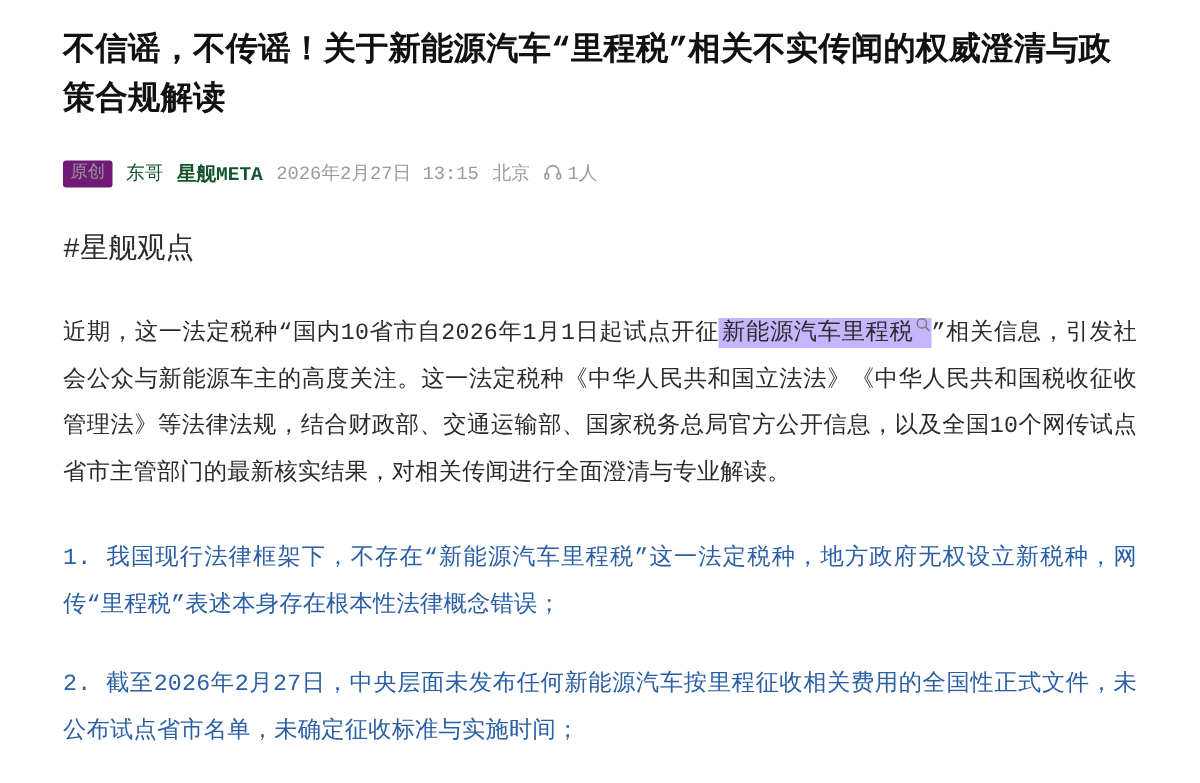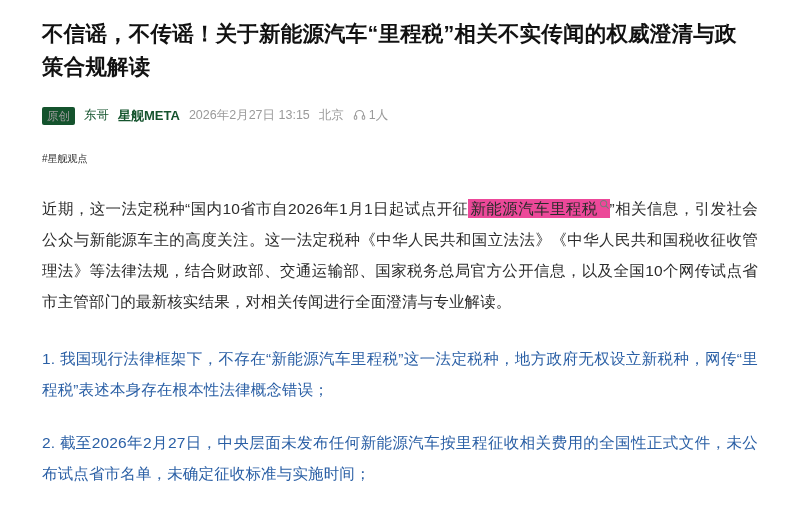--- a/index.html
+++ b/index.html
@@ -10,41 +10,42 @@
     width: 800px;
     height: 522px;
     background: #ffffff;
     font-family: "Liberation Sans", "DejaVu Sans", sans-serif;
     color: #222222;
     overflow: hidden;
   }
   .article {
     padding: 18px 42px 0 42px;
     box-sizing: border-box;
+    font-family: Liberation Mono, monospace;
   }
   .title {
     font-size: 21.5px;
     font-weight: bold;
     line-height: 1.55;
     color: #111111;
     letter-spacing: 0.2px;
     margin: 0 0 22px 0;
   }
   .meta-row {
     display: flex;
     align-items: center;
     gap: 9px;
     font-size: 12.5px;
     color: #9a9a9a;
     margin-bottom: 26px;
     white-space: nowrap;
   }
   .meta-badge {
     display: inline-block;
-    background: #14532d;
+    background: #701a75;
     color: #9a9a9a;
     font-size: 11.5px;
     padding: 2px 5px;
     border-radius: 2px;
     line-height: 1.25;
   }
   .meta-author {
     color: #14532d;
   }
   .meta-source {
@@ -62,35 +63,35 @@
     color: #9a9a9a;
   }
   .headphone-icon {
     display: inline-block;
     width: 13px;
     height: 13px;
     position: relative;
     top: 1px;
   }
   .tag-line {
-    font-size: 10px;
+    font-size: 19px;
     color: #2b2b2b;
     margin-bottom: 26px;
     line-height: 1.6;
   }
   .para {
     font-size: 15.5px;
     line-height: 2.0;
     color: #2b2b2b;
     margin: 0 0 26px 0;
     text-align: justify;
     letter-spacing: 0.15px;
   }
   .hl {
-    background: #ec4899;
+    background: #c4b5fd;
     padding: 1px 0 1px 2px;
     position: relative;
   }
   .hl-search {
     display: inline-block;
     width: 11px;
     height: 11px;
     position: relative;
     top: -4px;
     margin-left: 1px;

